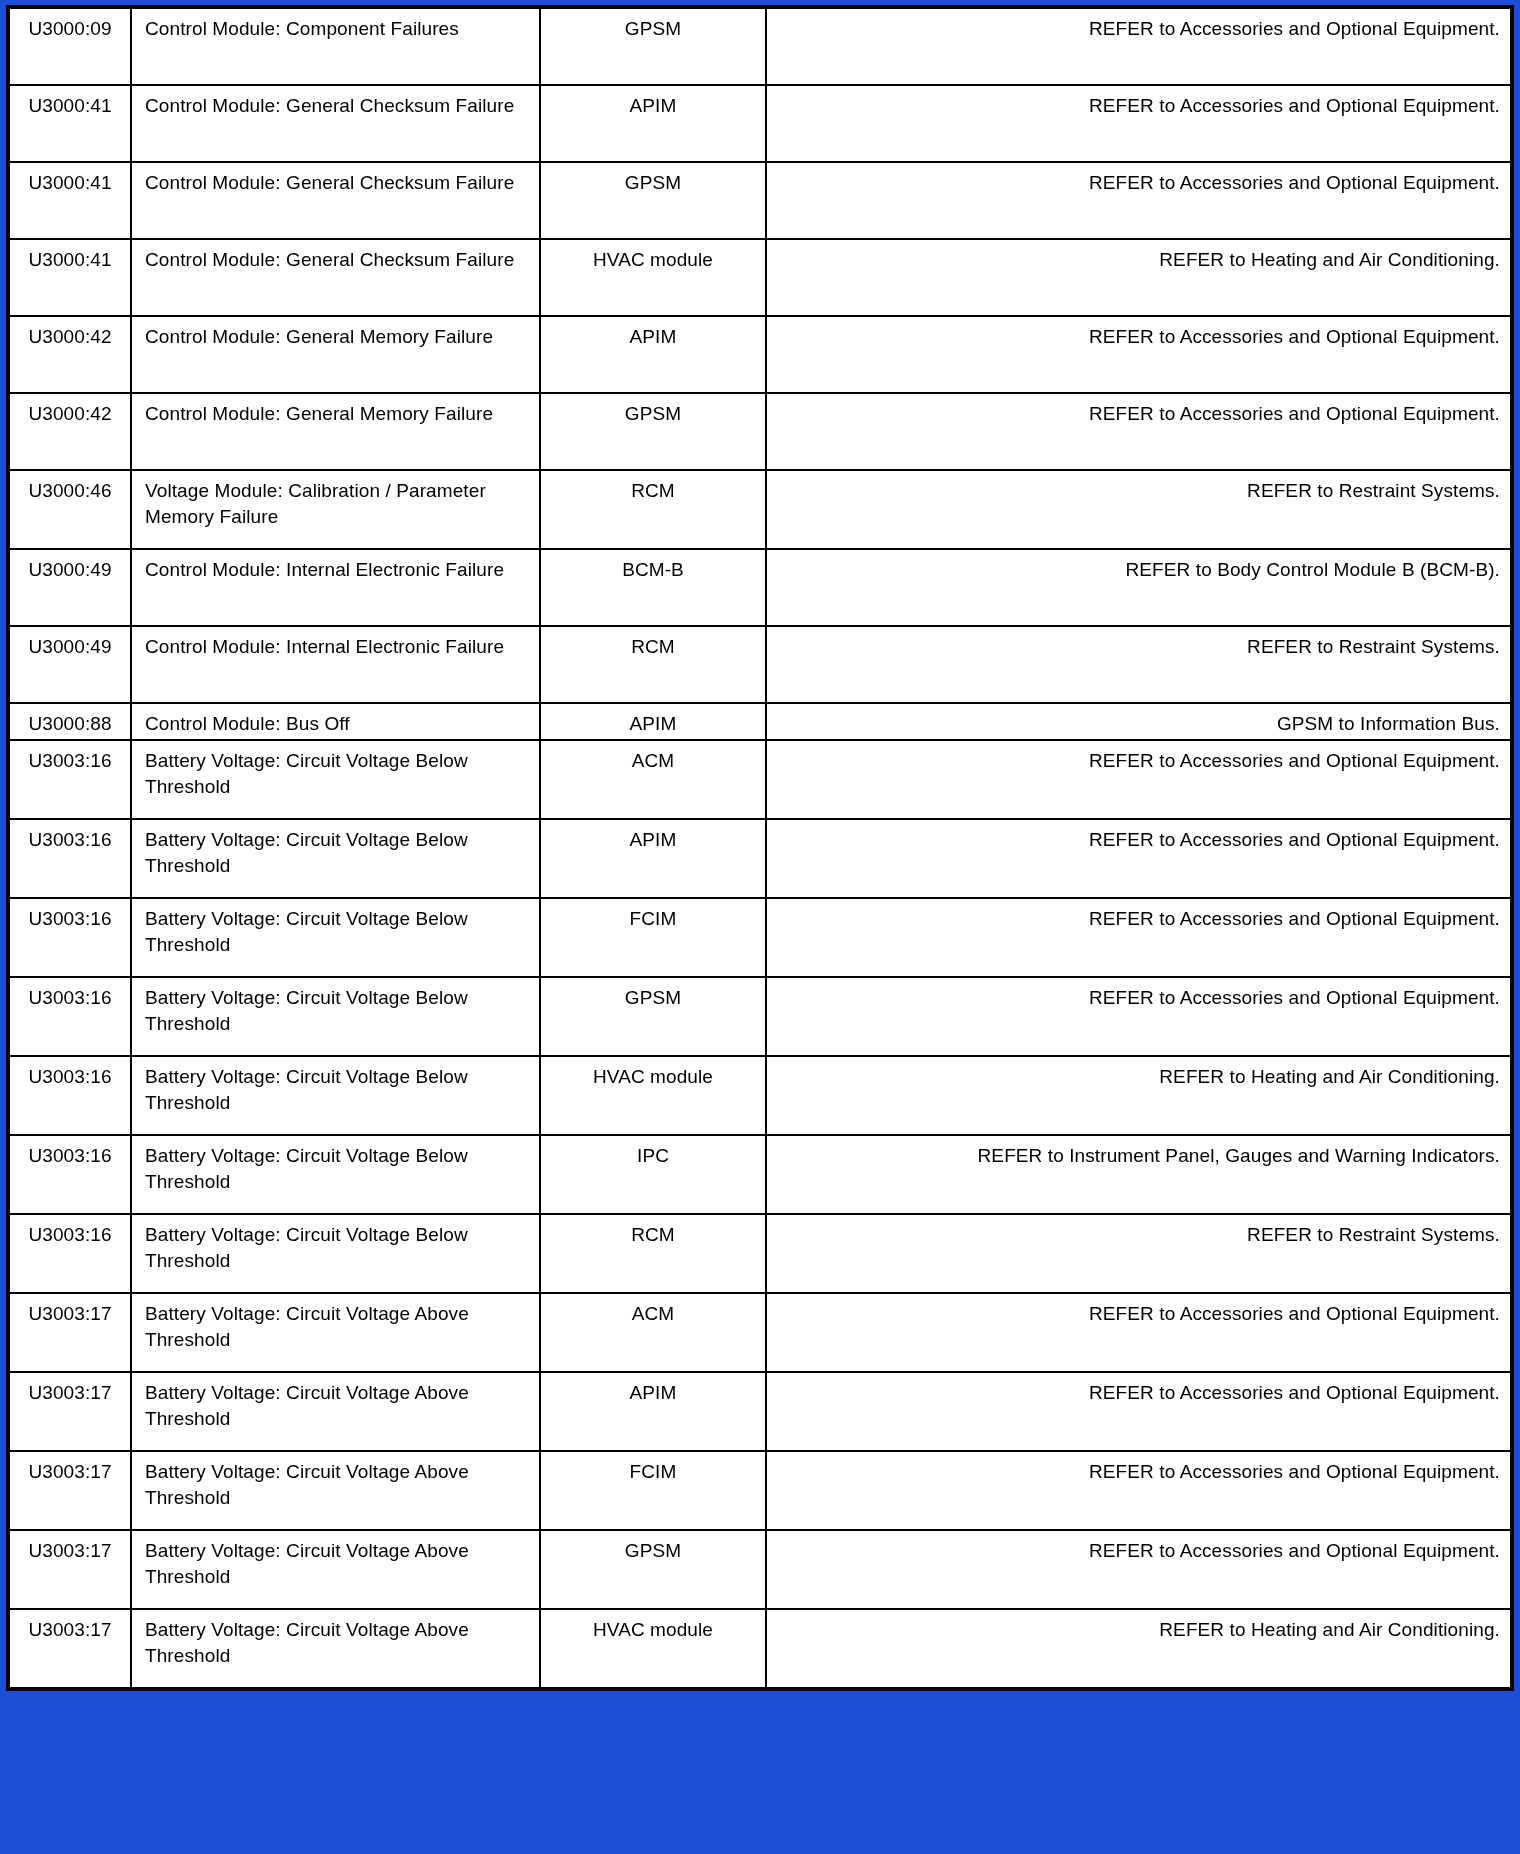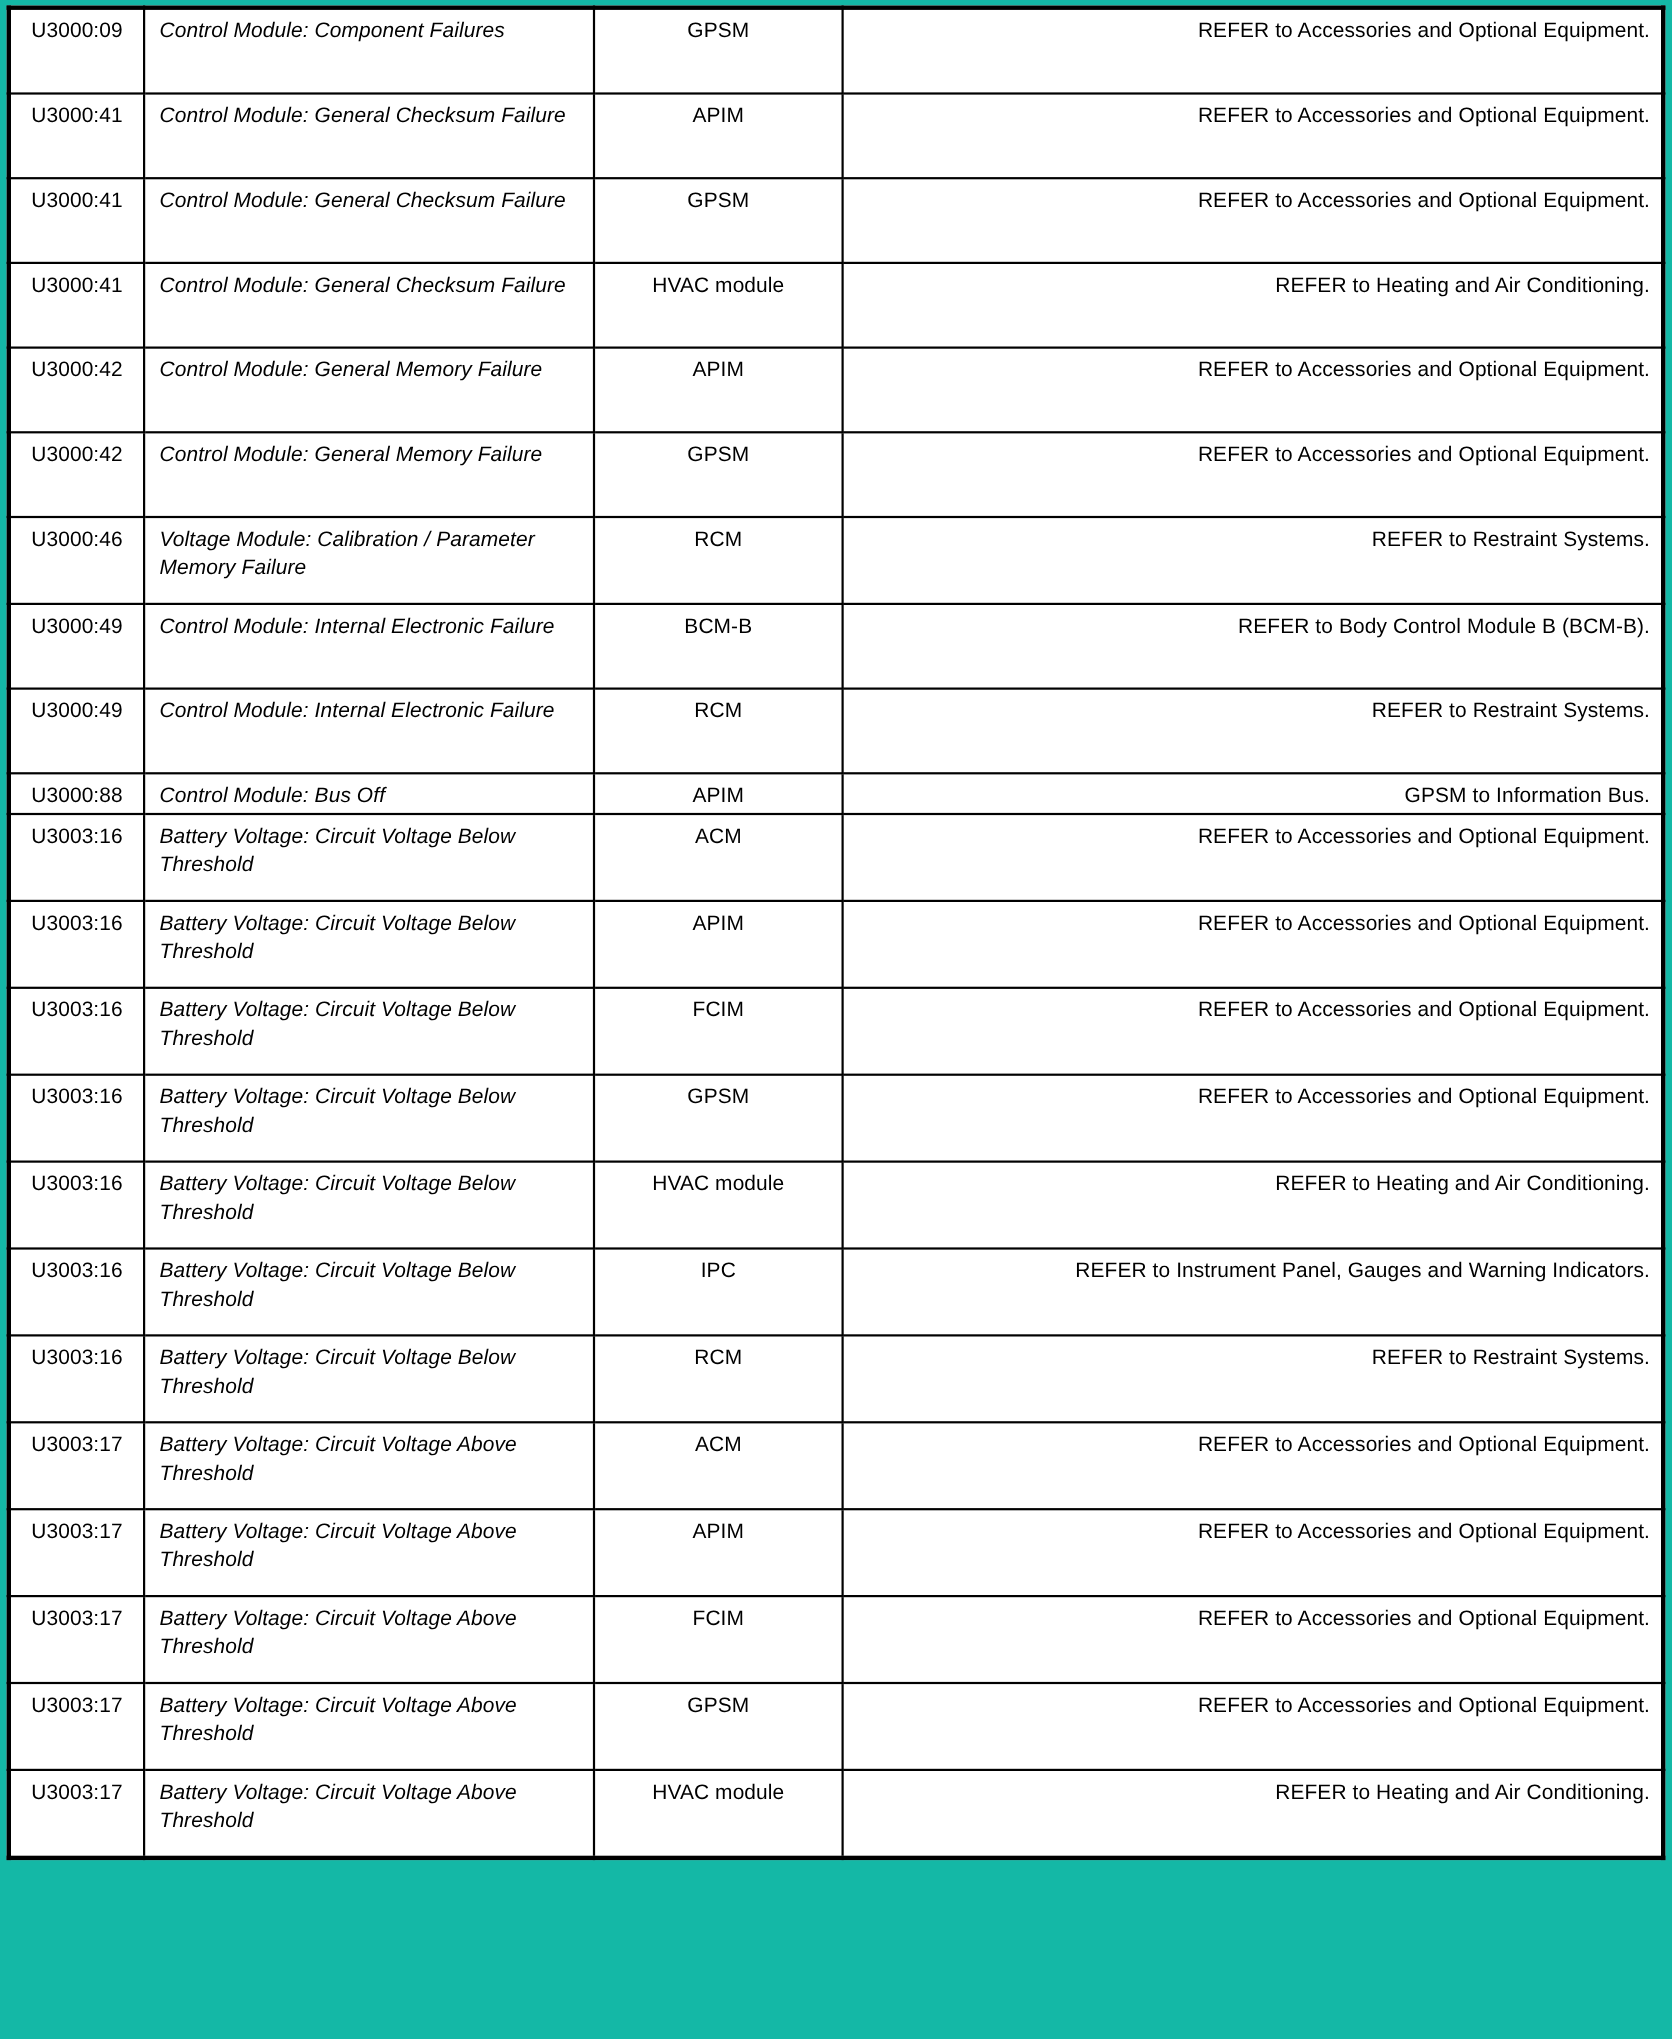--- a/index.html
+++ b/index.html
@@ -5,21 +5,21 @@
   html, body {
     margin: 0;
     padding: 0;
     background: #ffffff;
     font-family: "Liberation Sans", "DejaVu Sans", sans-serif;
     color: #000000;
   }
   .page {
     width: 1520px;
     height: 1854px;
-    background: #14b8a6;
+    background: #1d4ed8;
     box-sizing: border-box;
     padding: 5px 6px;
   }
   table.dtc-table {
     border-collapse: collapse;
     width: 1508px;
     table-layout: fixed;
     background: #ffffff;
   }
   table.dtc-table, table.dtc-table td {
@@ -40,21 +40,20 @@
     width: 112px;
     text-align: center;
     padding-left: 4px;
     padding-right: 4px;
     white-space: nowrap;
   }
   td.col-desc {
     width: 384px;
     text-align: left;
     padding-left: 13px;
-    font-style: italic;
   }
   td.col-module {
     width: 204px;
     text-align: center;
   }
   td.col-action {
     text-align: right;
     padding-left: 11px;
   }
   tr.row-tall td { height: 50px; }   

